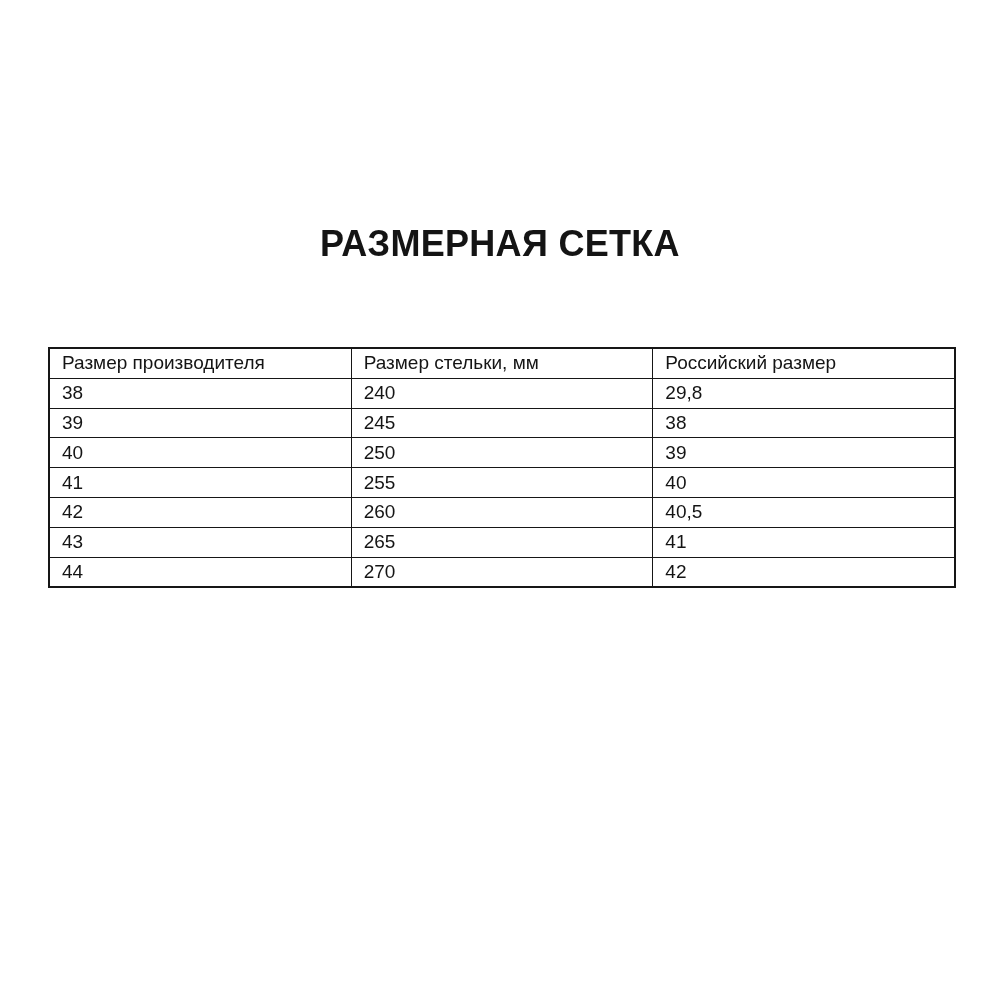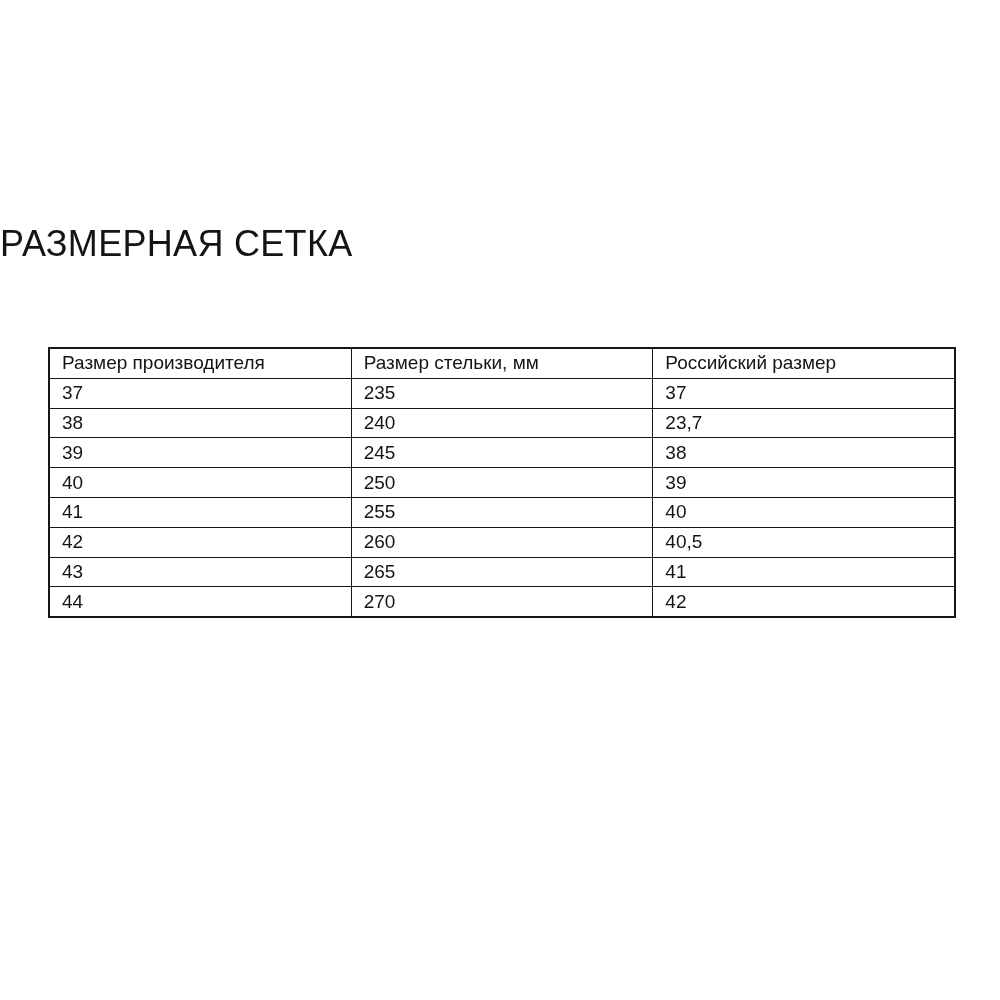--- a/index.html
+++ b/index.html
@@ -12,24 +12,24 @@
     height: 1000px;
     position: relative;
     font-family: "Liberation Sans", sans-serif;
     color: #141414;
   }
   .page-title {
     position: absolute;
     top: 226px;
     left: 0;
     width: 1000px;
-    text-align: left;
+    text-align: center;
     font-size: 36px;
     line-height: 36px;
-    font-weight: 400;
+    font-weight: 700;
     letter-spacing: 0.3px;
     color: #141414;
   }
   table.size-table {
     position: absolute;
     top: 347px;
     left: 48px;
     width: 908px;
     border-collapse: collapse;
     table-layout: fixed;
@@ -60,28 +60,23 @@
 <table class="size-table">
   <thead>
     <tr>
       <th>Размер производителя</th>
       <th>Размер стельки, мм</th>
       <th>Российский размер</th>
     </tr>
   </thead>
   <tbody>
     <tr>
-      <td>37</td>
-      <td>235</td>
-      <td>37</td>
-    </tr>
-    <tr>
       <td>38</td>
       <td>240</td>
-      <td>23,7</td>
+      <td>29,8</td>
     </tr>
     <tr>
       <td>39</td>
       <td>245</td>
       <td>38</td>
     </tr>
     <tr>
       <td>40</td>
       <td>250</td>
       <td>39</td>

